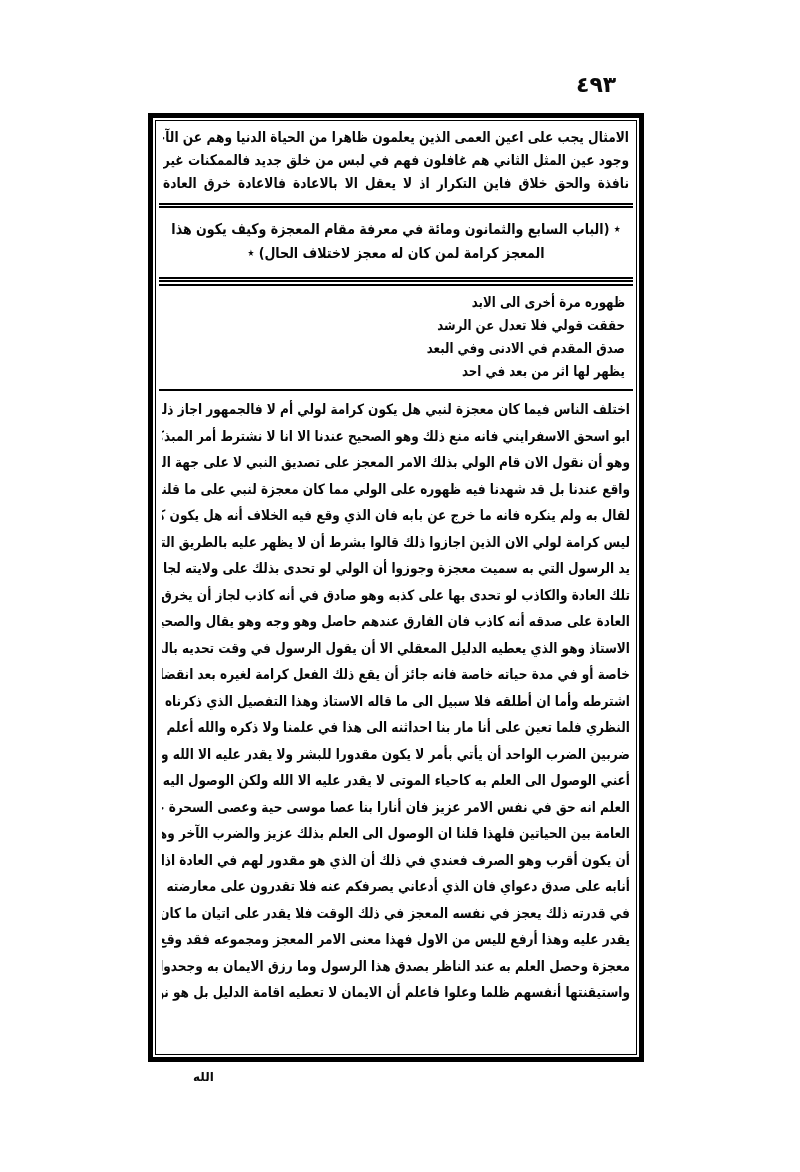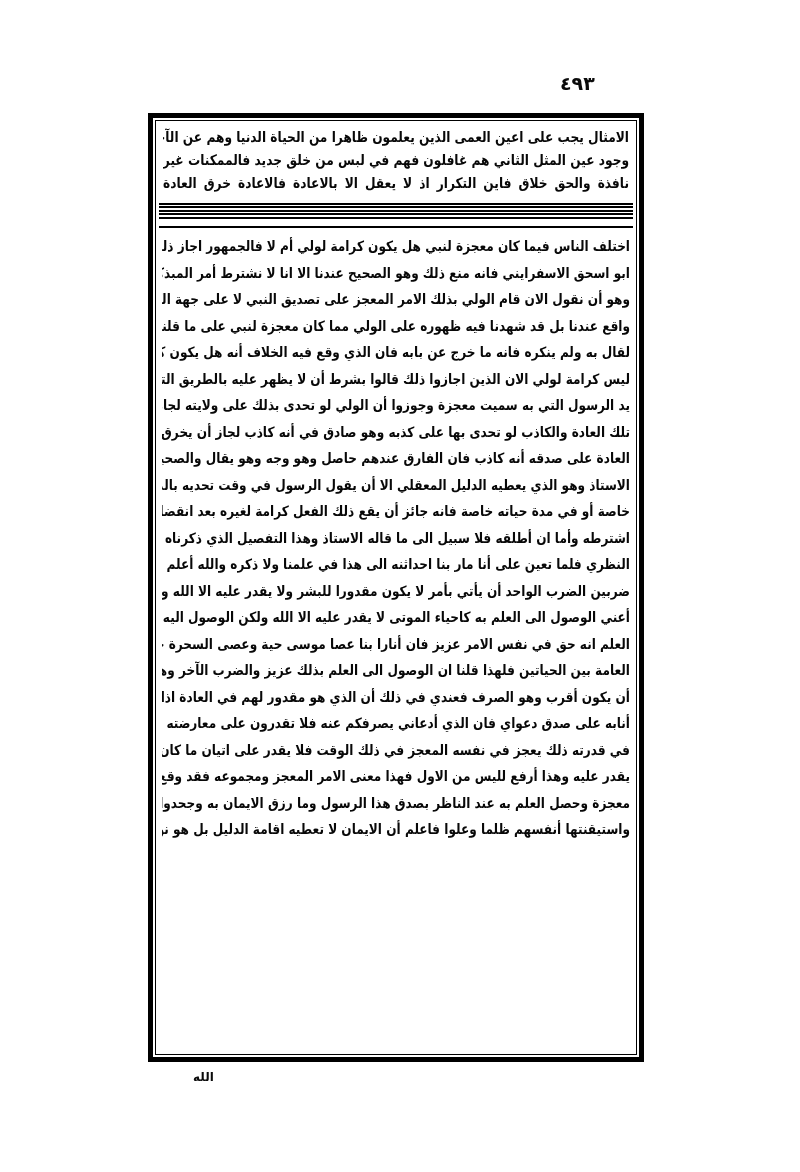--- a/index.html
+++ b/index.html
@@ -17,25 +17,25 @@
   }
 
   
   .page-number {
     position: absolute;
     top: 72px;
     left: 0;
     width: 640px;
     text-align: left;
     direction: rtl;
-    font-size: 19px;
+    font-size: 22px;
     font-weight: bold;
     color: #0b0b0b;
     letter-spacing: 0.5px;
-    padding-left: 0;
+    padding-left: 16px;
   }
   .page-number-inner {
     display: inline-block;
     margin-left: 560px;
   }
 
   
   .frame {
     position: absolute;
     top: 113px;
@@ -173,24 +173,34 @@
   <div class="frame-inner">
 
     <div class="section-top">
       <div class="ar-line">الامثال يجب على اعين العمى الذين يعلمون ظاهرا من الحياة الدنيا وهم عن الآخرة وهو</div>
       <div class="ar-line">وجود عين المثل الثاني هم غافلون فهم في لبس من خلق جديد فالممكنات غير متناهية والقدرة</div>
       <div class="ar-line">نافذة والحق خلاق فاين التكرار اذ لا يعقل الا بالاعادة فالاعادة خرق العادة</div>
     </div>
 
     <div class="rule-double"></div>
 
+    <div class="section-heading">
+      <div class="ar-line">٭ (الباب السابع والثمانون ومائة في معرفة مقام المعجزة وكيف يكون هذا</div>
+      <div class="ar-line">المعجز كرامة لمن كان له معجز لاختلاف الحال) ٭</div>
+    </div>
 
     <div class="rule-double"></div>
 
     <div class="verse-table">
+      <div class="verse-col left">
+        <div class="ar-line">ظهوره مرة أخرى الى الابد</div>
+        <div class="ar-line">حققت قولي فلا تعدل عن الرشد</div>
+        <div class="ar-line">صدق المقدم في الادنى وفي البعد</div>
+        <div class="ar-line">يظهر لها اثر من بعد في احد</div>
+      </div>
     </div>
 
     <div class="section-body">
       <div class="ar-line">اختلف الناس فيما كان معجزة لنبي هل يكون كرامة لولي أم لا فالجمهور اجاز ذلك الا الاستاذ</div>
       <div class="ar-line">ابو اسحق الاسفرايني فانه منع ذلك وهو الصحيح عندنا الا انا لا نشترط أمر المبذكره الاستاذ</div>
       <div class="ar-line">وهو أن نقول الان قام الولي بذلك الامر المعجز على تصديق النبي لا على جهة الكرامة فهو</div>
       <div class="ar-line">واقع عندنا بل قد شهدنا فيه ظهوره على الولي مما كان معجزة لنبي على ما قلناه ولو تنبه لذلك الاستاذ</div>
       <div class="ar-line">لقال به ولم ينكره فانه ما خرج عن بابه فان الذي وقع فيه الخلاف أنه هل يكون كرامة لولي وهذا</div>
       <div class="ar-line">ليس كرامة لولي الان الذين اجازوا ذلك قالوا بشرط أن لا يظهر عليه بالطريق التي ظهرت على</div>
       <div class="ar-line">يد الرسول التي به سميت معجزة وجوزوا أن الولي لو تحدى بذلك على ولايته لجاز أن يخرق الله له</div>

